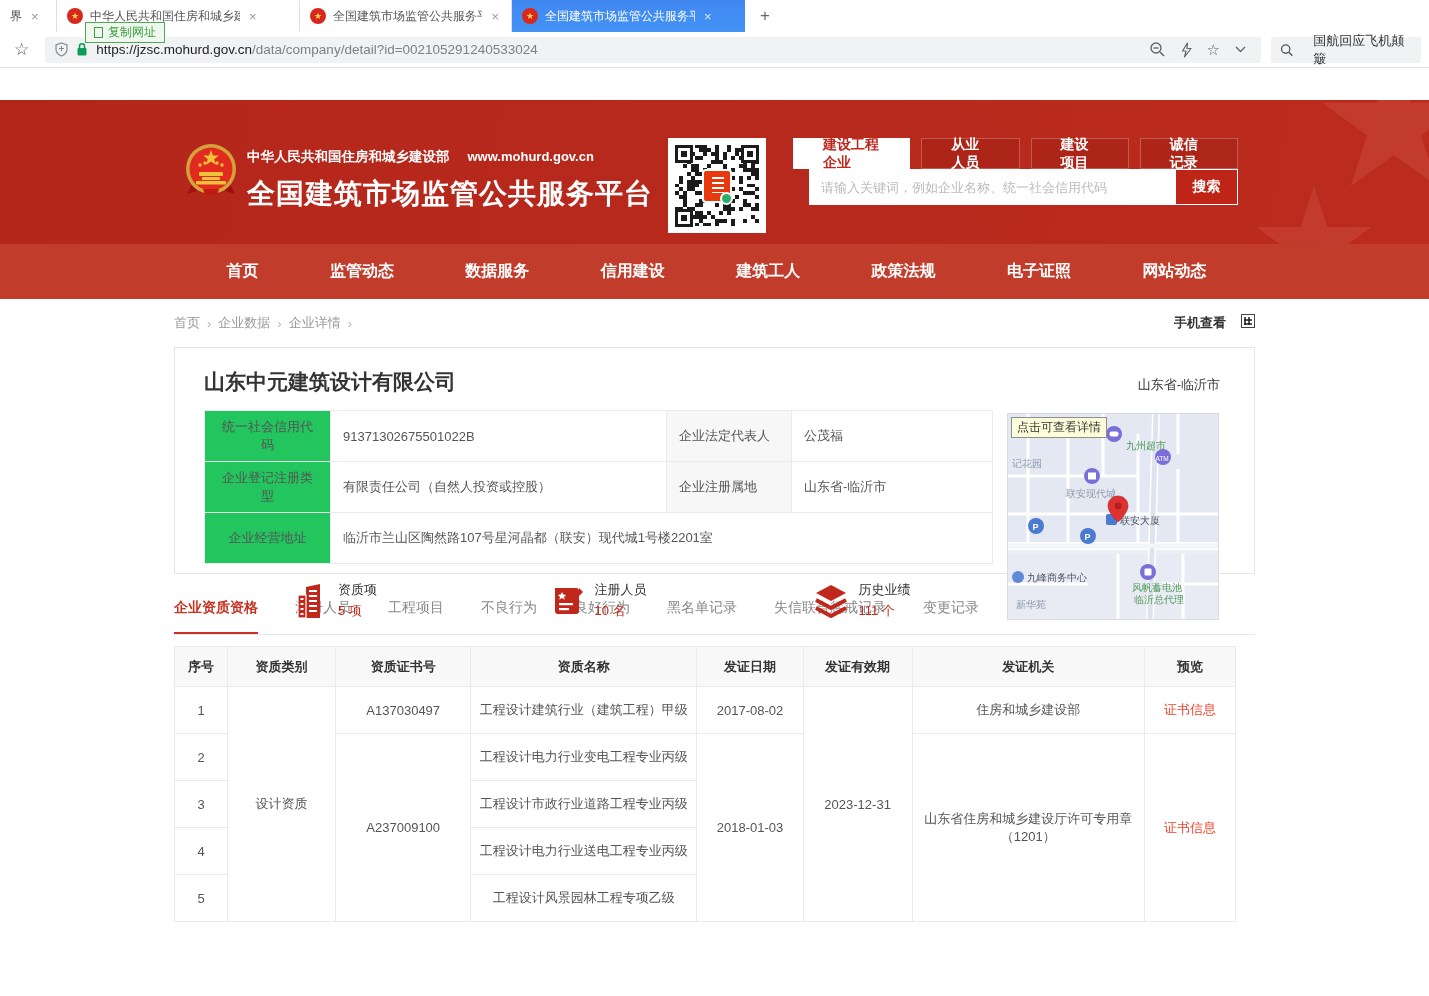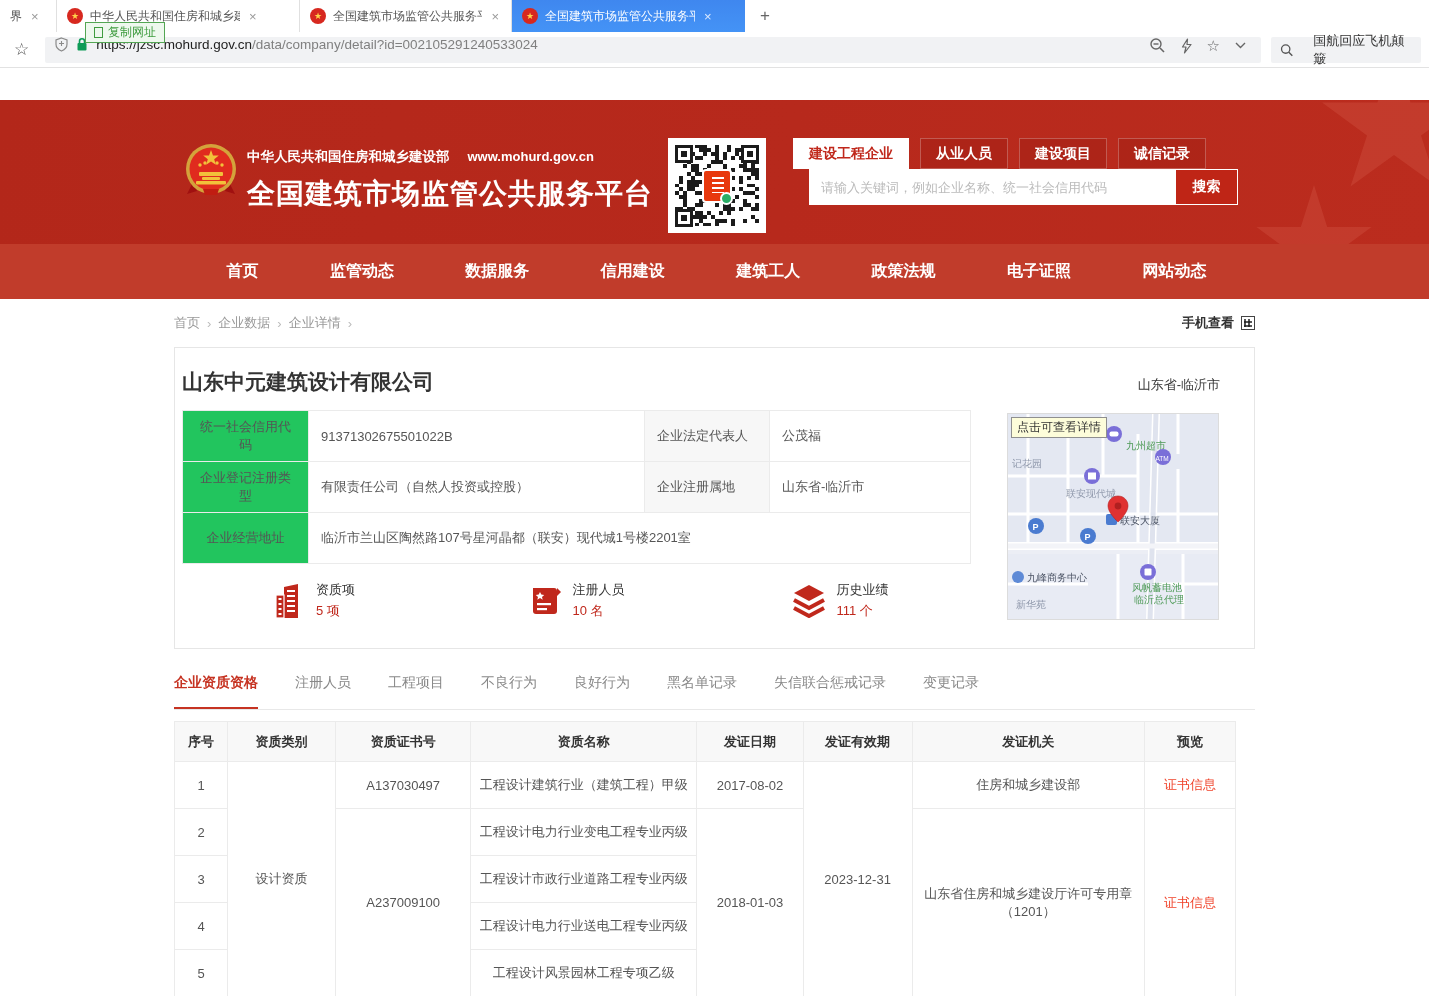--- a/index.html
+++ b/index.html
@@ -25,21 +25,21 @@
     font-size:17px; color:#666; }
   .copy-tip { position:absolute; left:85px; top:22px; height:21px; z-index:20;
     background:#eef8ee; border:1px solid #53a653; color:#3f9c3f; font-size:12px;
     display:flex; align-items:center; gap:5px; padding:0 8px; }
   .copy-ic { width:9px; height:11px; border:1px solid #3f9c3f; position:relative; display:inline-block; }
 
   .urlrow { height:36px; display:flex; align-items:center; padding:0 8px; gap:10px;
     background:#fff; border-bottom:1px solid #e2e2e2; }
   .bkstar { font-size:17px; color:#555; padding:0 6px; }
   .urlfield { flex:1; height:26px; background:#f1f2f4; border-radius:2px;
-    display:flex; align-items:flex-start; padding:0 10px; gap:8px; font-size:13.5px; }
+    display:flex; align-items:center; padding:0 10px; gap:8px; font-size:13.5px; }
   .urltext { flex:1; white-space:nowrap; overflow:hidden; }
   .urltext .host { color:#222; }
   .urltext .path { color:#808080; }
   .uact { display:flex; align-items:center; gap:14px; padding-right:4px; }
   .uact .st { font-size:15px; color:#666; }
   .qsearch { width:150px; height:26px; background:#f1f2f4; border-radius:2px;
     display:flex; align-items:center; gap:20px; padding:0 9px; font-size:13px; color:#333; }
 
   
   .site-header { position:absolute; top:100px; left:0; width:100%; height:144px;
@@ -63,47 +63,47 @@
   .finder::after { content:""; position:absolute; left:3px; top:3px; width:6px; height:6px; background:#1b1b1b; }
   .f1 { left:0; top:0; } .f2 { right:0; top:0; } .f3 { left:0; bottom:0; }
   .qrlogo { position:absolute; left:50%; top:50%; transform:translate(-50%,-50%);
     width:30px; height:34px; background:#e8380d; border-radius:4px; border:2px solid #fff; }
   .qrlogo::before { content:""; position:absolute; left:8px; top:6px; width:12px; height:16px;
     background:repeating-linear-gradient(180deg,#fff 0 2px,transparent 2px 5px); }
   .qrgreen { position:absolute; right:-3px; bottom:-4px; width:13px; height:13px;
     border-radius:50%; background:#2bae66; border:2px solid #fff; }
   .hsearch { position:absolute; left:618px; top:38px; width:445px; }
   .stabs { display:flex; gap:11px; height:31px; }
-  .stab { padding:0 15px; display:flex; align-items:center; font-size:14px; font-weight:bold;
+  .stab { padding:0 29px; display:flex; align-items:center; font-size:14px; font-weight:bold;
     color:#fff; background:rgba(140,20,10,0.25); border:1px solid rgba(255,255,255,0.25); cursor:pointer; }
   .stab.active { background:#fff; color:#c0281c; border-color:#fff; }
   .srow { display:flex; height:36px;margin-left:16px; }
   .sinput { flex:1; border:none; outline:none; background:#fff; padding:0 12px; font-size:13px; color:#333; }
   .sinput::placeholder { color:#bbb; }
   .sbtn { width:62px; background:#bf2516; color:#fff; border:1px solid #fff; border-left:none;
     font-size:14px; font-weight:bold; cursor:pointer; }
 
   
   .site-nav { position:absolute; top:244px; left:0; width:100%; height:55px; background:#c13c2b; }
   .navwrap { width:1080px; margin:0 auto; height:100%; display:flex; align-items:center;
     justify-content:space-between; padding:0 48px 0 52px; }
   .navitem { color:#fff; font-size:16px; font-weight:bold; cursor:pointer; }
 
   
   .container { position:absolute; top:299px; left:174px; width:1081px; }
   .crumbrow { height:48px; display:flex; align-items:center; font-size:13px; color:#999; }
   .crumbrow .ci { color:#999; cursor:pointer; }
   .crumbrow .sep { margin:0 7px; color:#bbb; }
-  .crumb-right { margin-left:auto; display:flex; align-items:center; gap:7px; color:#333; font-weight:bold; }
+  .crumb-right { margin-left:auto; display:flex; align-items:flex-start; gap:15px; color:#333; font-weight:bold; }
   .mini-qr { width:14px; height:14px; border:1px solid #444; position:relative; }
   .mini-qr::before { content:""; position:absolute; inset:2px;
     background:repeating-linear-gradient(0deg,#444 0 2px,transparent 2px 4px),
                repeating-linear-gradient(90deg,#444 0 2px,transparent 2px 4px); background-blend-mode:multiply; opacity:.9; }
 
-  .card { border:1px solid #e6e6e6; background:#fff; padding:20px 20px 18px 7px; position:relative; height:302px; }
+  .card { border:1px solid #e6e6e6; background:#fff; padding:20px 20px 18px 29px; position:relative; height:227px; }
   .cname { font-size:21px; font-weight:bold; color:#333; }
   .cregion { position:absolute; right:34px; top:28px; font-size:13px; color:#333; }
   .info { width:789px; border-collapse:collapse; margin-top:14px; table-layout:fixed; }
   .info td { border:1px solid #ebebeb; font-size:13px; color:#555; height:51px; padding:4px 12px; }
   .info td.lab { background:#22c55e; text-align:center; width:126px; }
   .info td.lab2 { background:#f7f7f7; text-align:left; width:125px; }
   .info td.v1 { width:336px; }
   .statsrow { width:789px; display:flex; margin-top:17px; }
   .stat { flex:1; display:flex; align-items:center; justify-content:center; gap:10px; }
   .stat .txt { display:flex; flex-direction:column; gap:3px; font-size:13px; color:#333; }

